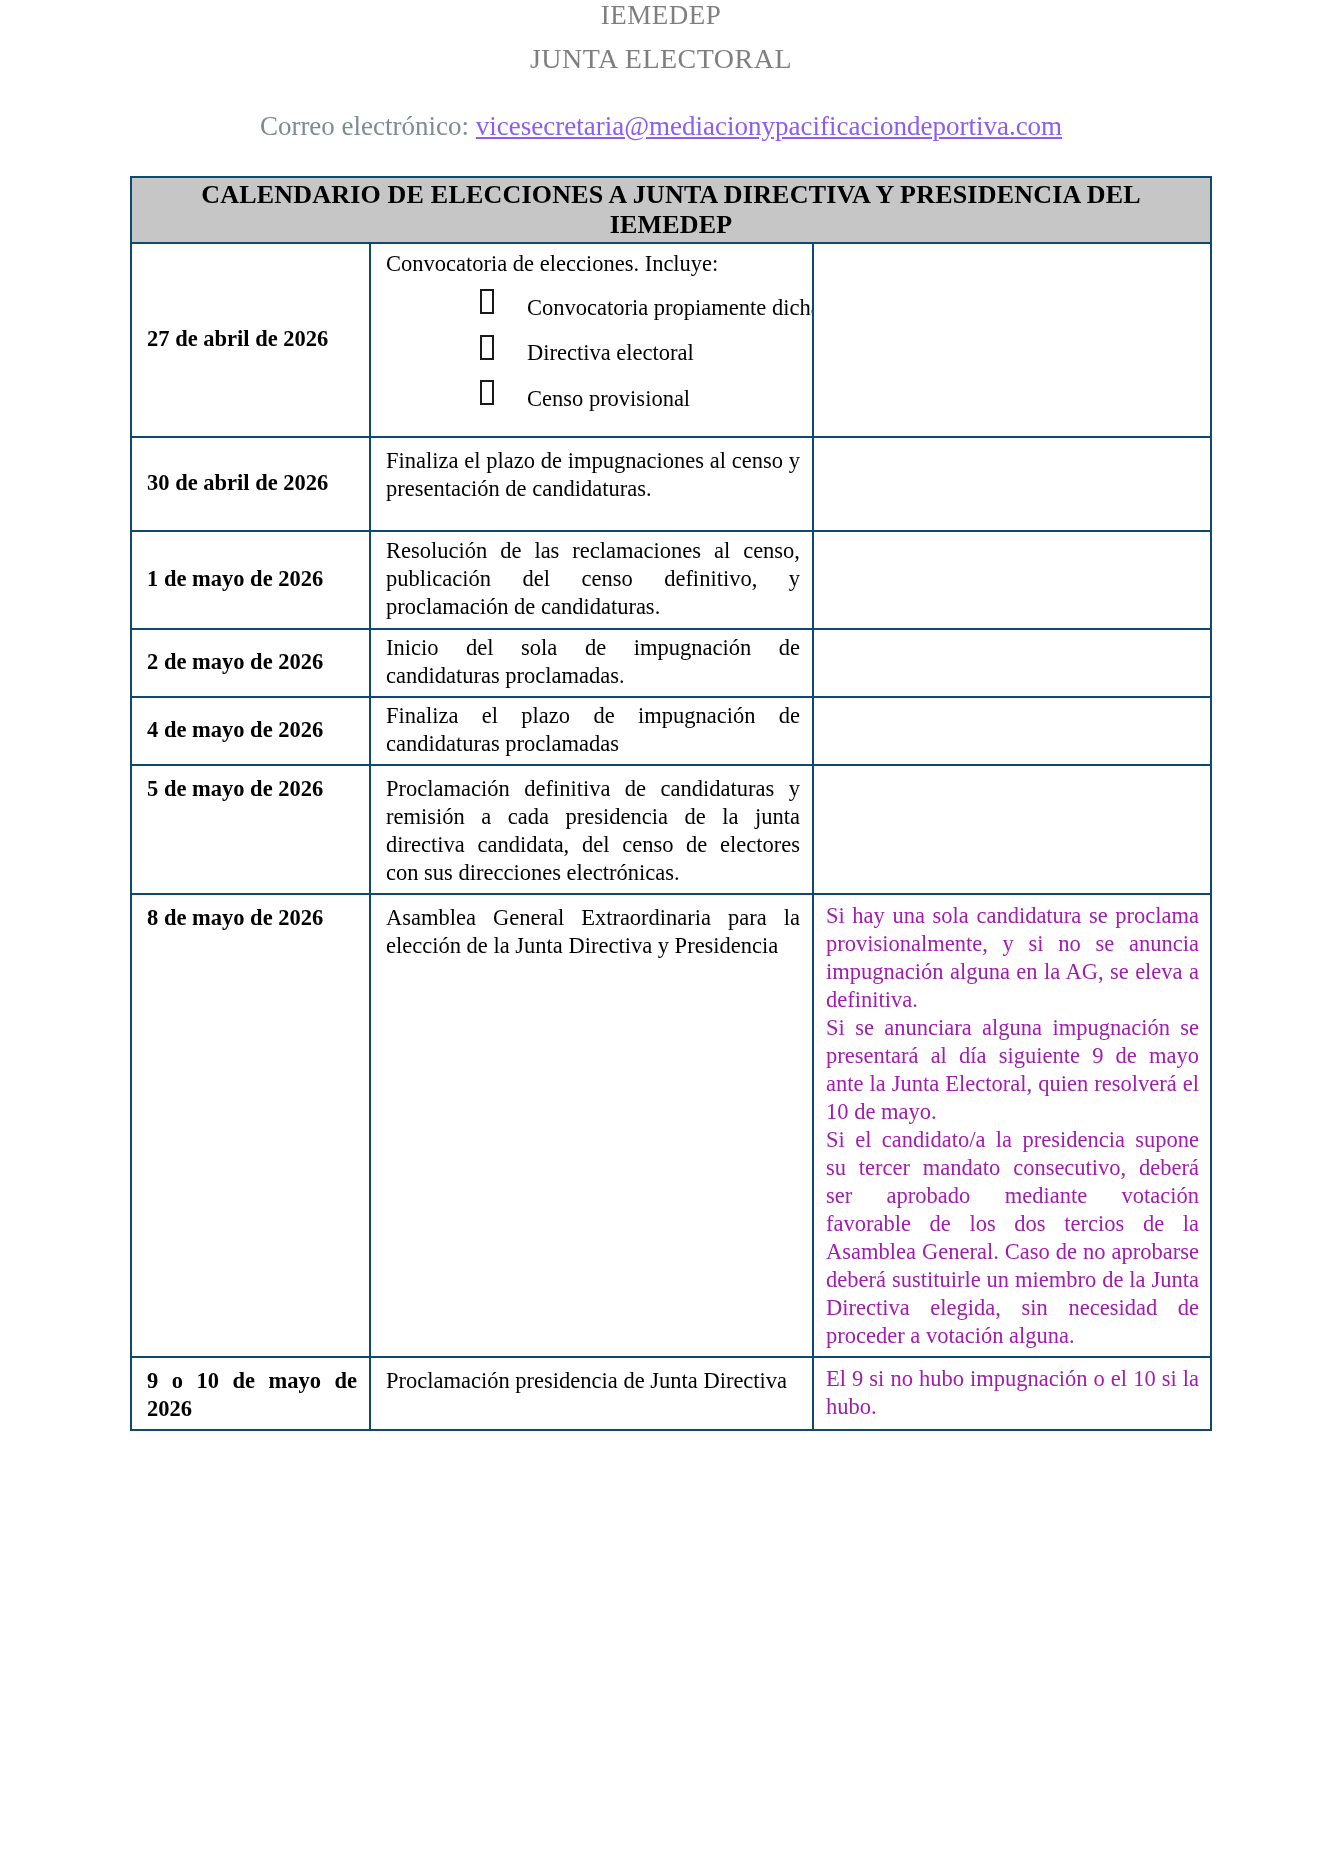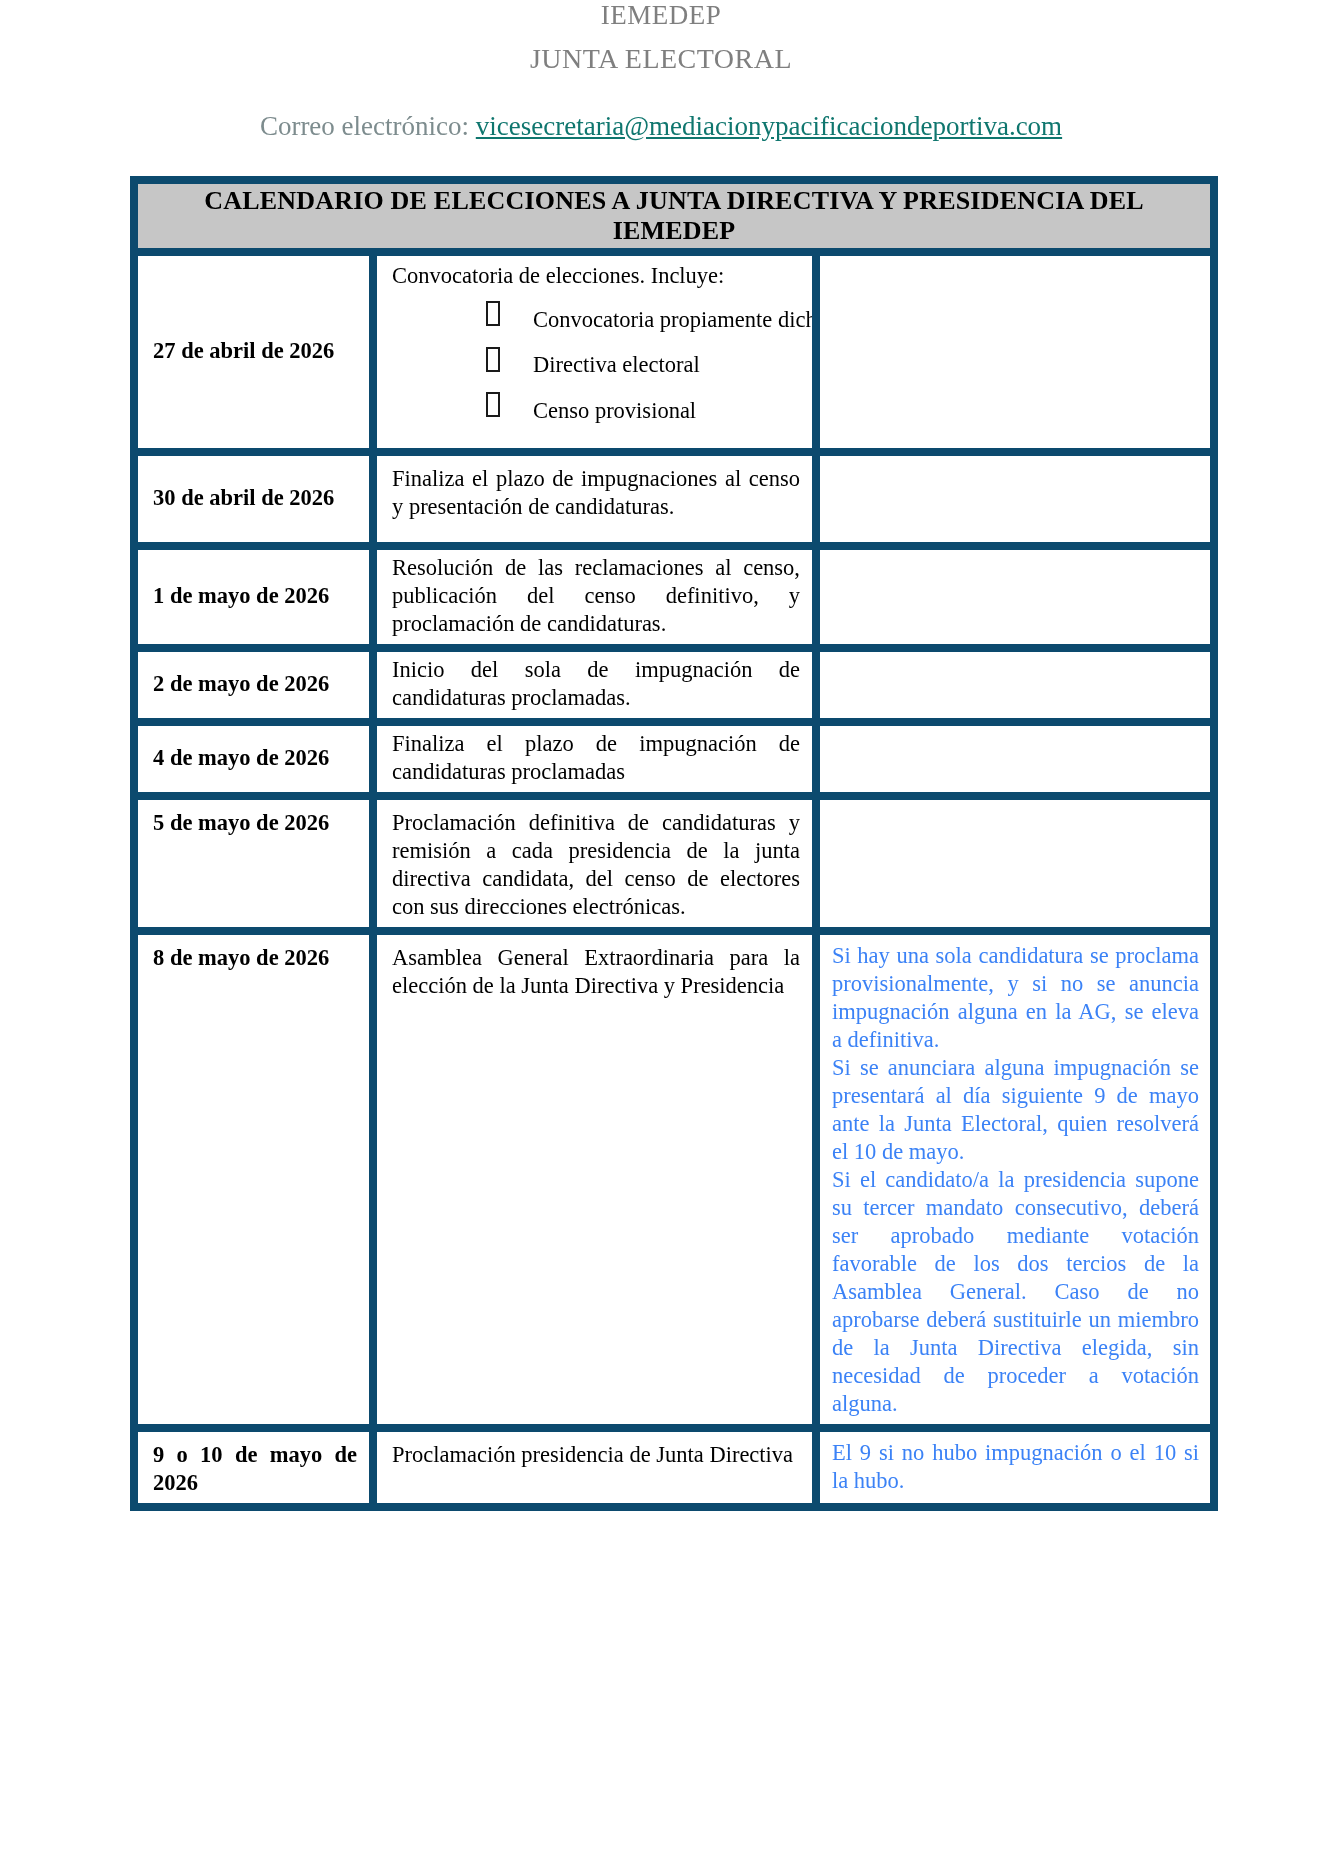--- a/index.html
+++ b/index.html
@@ -22,32 +22,32 @@
     color: #7f7f7f;
     margin-top: 12px;
     letter-spacing: 0.5px;
   }
   .email-line {
     margin-top: 36px;
     font-size: 27px;
     color: #7d8c8e;
   }
   .email-link {
-    color: #0f766e;
+    color: #8b5cf6;
     text-decoration: underline;
     cursor: pointer;
   }
   table.cal {
     border-collapse: collapse;
     table-layout: fixed;
     width: 1080px;
     margin: 34px 0 0 130px;
   }
   table.cal th, table.cal td {
-    border: 8px solid #0c4a6e;
+    border: 2px solid #0c4a6e;
   }
   th.table-title {
     background: #c6c6c6;
     font-size: 26px;
     font-weight: bold;
     height: 44px;
     text-align: center;
     letter-spacing: 0.2px;
     padding: 2px 6px;
   }
@@ -60,21 +60,21 @@
   }
   td.date-cell {
     font-weight: bold;
     text-align: left;
   }
   td.date-cell.justify { text-align: justify; }
   td.v-top { vertical-align: top; padding-top: 9px; margin-left: 24px; }
   td.desc-cell { text-align: justify; }
   td.desc-cell.no-justify { text-align: left; }
   td.note-cell {
-    color: #3b82f6;
+    color: #a21caf;
     text-align: justify;
     vertical-align: top;
     padding: 7px 11px 6px 12px;
     margin-top: 28px;
   }
   .intro-line { margin-top: 2px; }
   ul.bullet-list {
     list-style: none;
     margin: 16px 0 0 0;
     padding: 0 0 0 94px;

